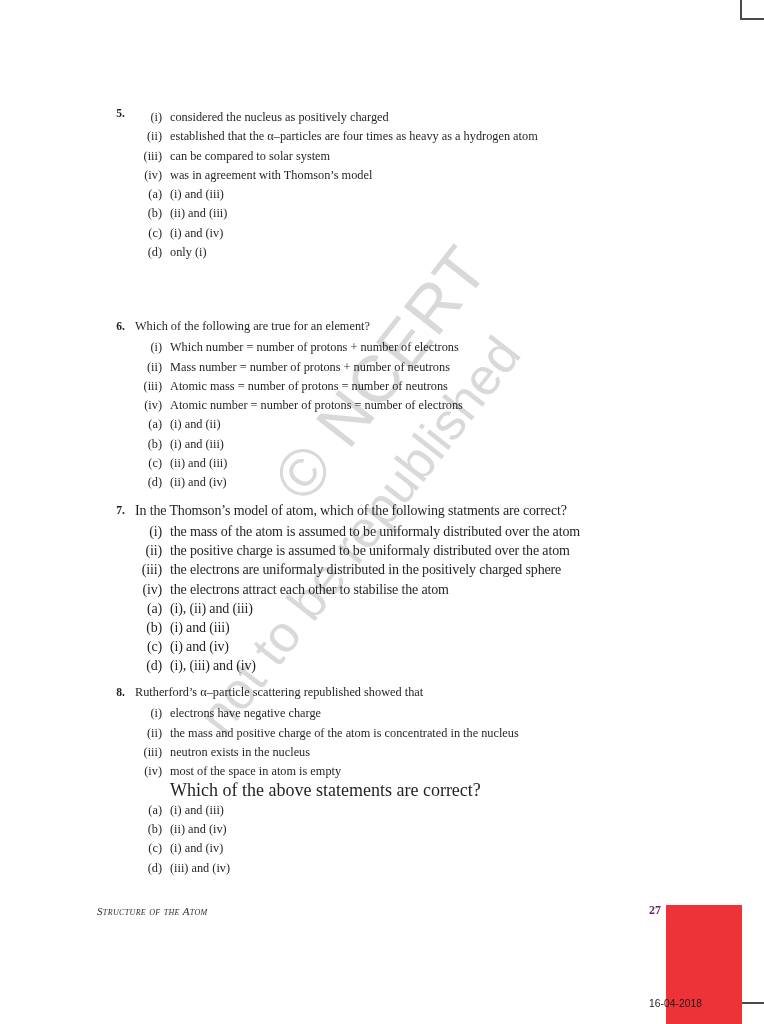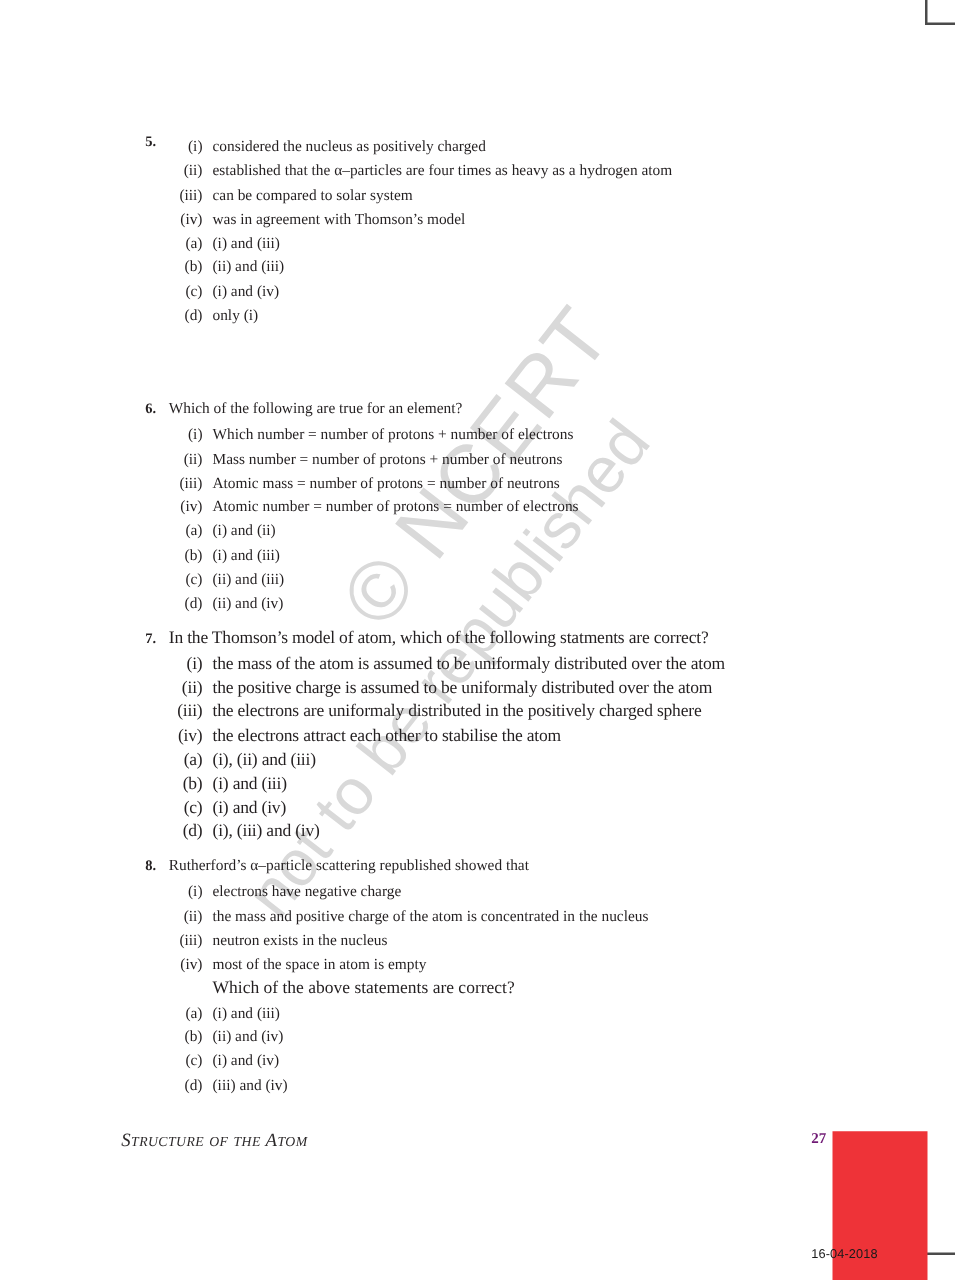--- a/index.html
+++ b/index.html
@@ -130,32 +130,32 @@
   .condensed .item,
   .condensed .q-stem {
     font-size: 14px;
     letter-spacing: -0.15px;
   }
   .condensed .item { line-height: 19.1px; }
 
   
   .subprompt {
     display: flex;
-    font-size: 14px;
+    font-size: 18px;
     line-height: 19.3px;
   }
   .subprompt .item-marker { flex: 0 0 27px; width: 27px; }
   .subprompt .item-text { padding-left: 8px; }
   .gap-small { height: 3px; }
 
   .footer-title {
     position: absolute;
     left: 97px;
     top: 905px;
-    font-size: 15px;
+    font-size: 11px;
     font-style: italic;
     font-variant: small-caps;
     letter-spacing: 0.35px;
     color: #2d2a2b;
     font-family: "Liberation Serif", "DejaVu Serif", serif;
   }
 
   .footer-pageno {
     position: absolute;
     left: 649px;

